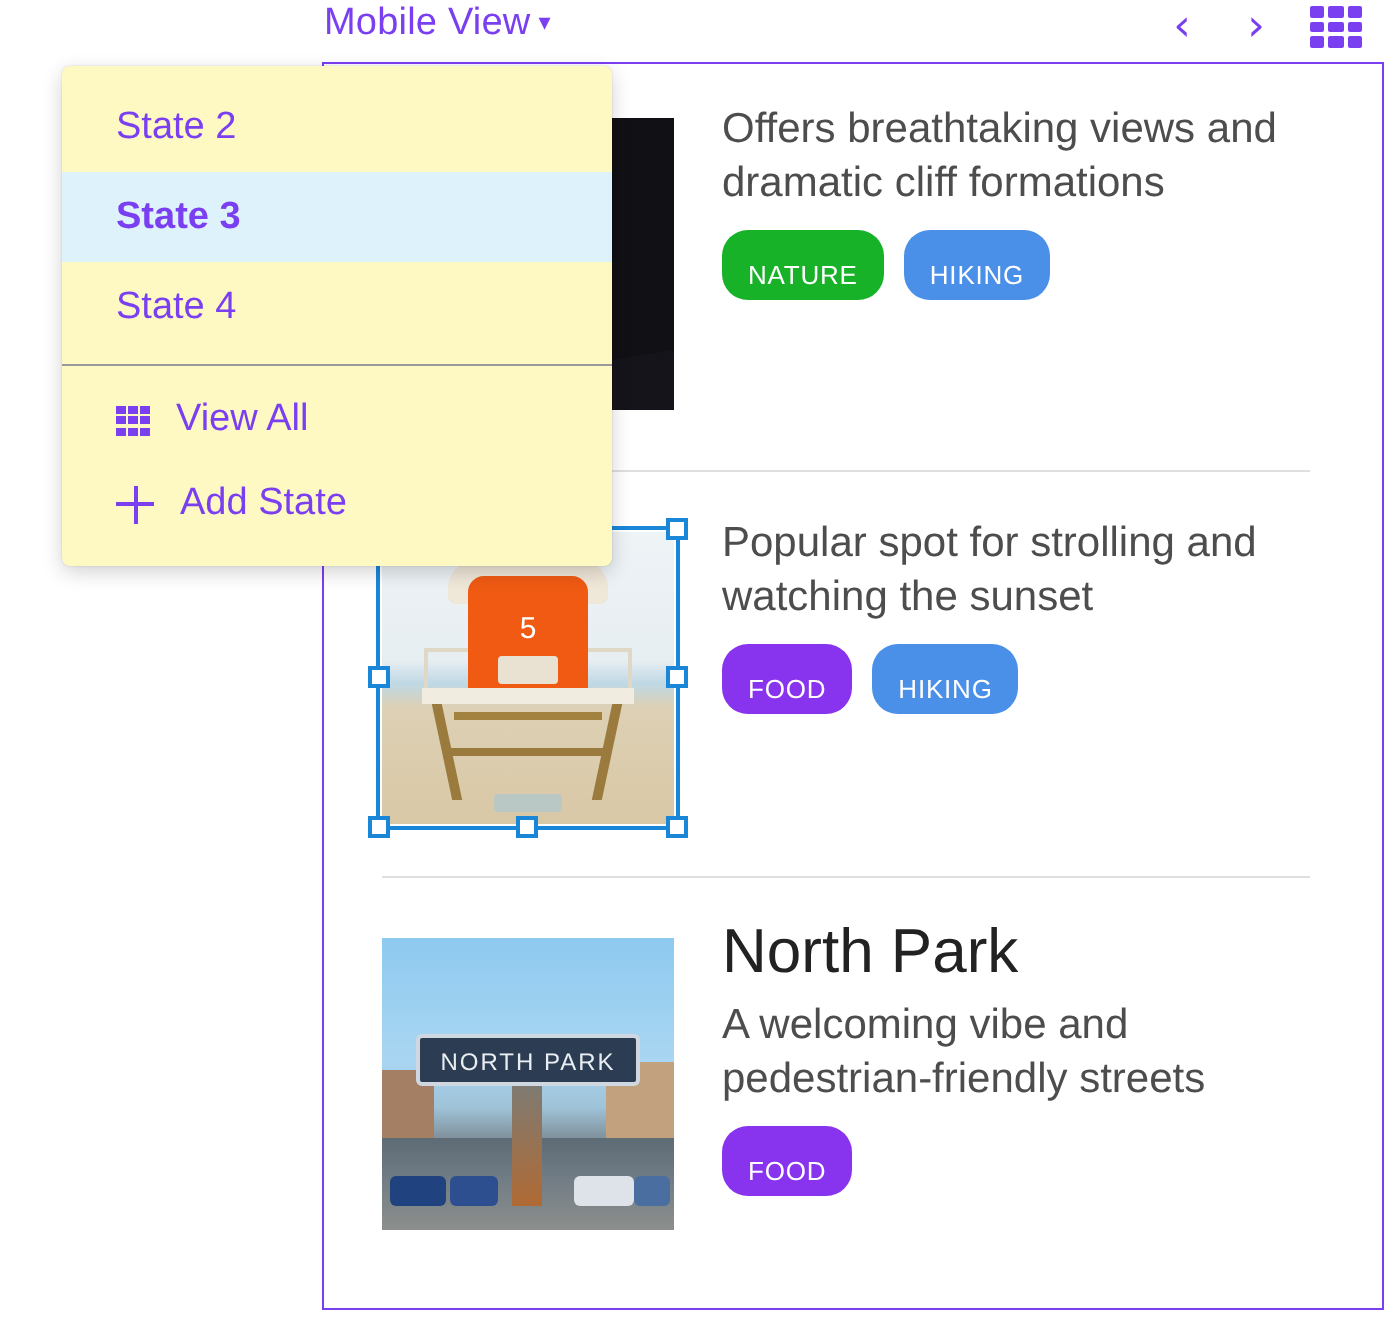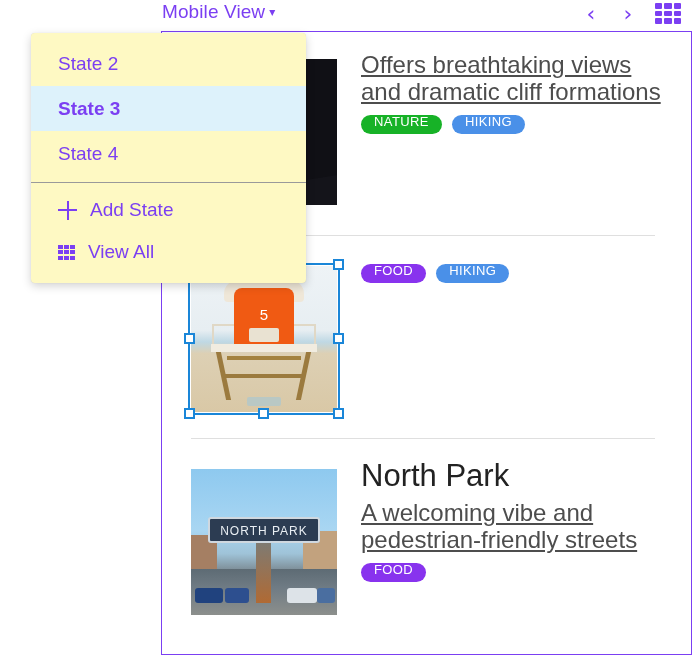--- a/index.html
+++ b/index.html
@@ -109,35 +109,34 @@
   }
   .card-title {
     font-size: 31px;
     color: #222222;
     font-weight: 400;
     line-height: 38px;
     margin: 0;
     white-space: nowrap;
   }
   .card-desc {
-    font-size: 24px;
+    font-size: 21px;
     color: #4d4d4d;
     line-height: 27px;
     margin: 4px 0 0 0;
     width: 300px;
-    text-decoration: underline;
   }
   .tag-row {
     margin-top: 10px;
     display: flex;
     gap: 10px;
   }
   .tag {
     display: inline-block;
-    padding: 0 13px 5px 13px;
+    padding: 16px 13px 5px 13px;
     border-radius: 13px;
     font-size: 13px;
     color: #ffffff;
     letter-spacing: 0.4px;
     line-height: 14px;
     cursor: pointer;
   }
 
   
   #selection-overlay {
@@ -414,20 +413,21 @@
       <div class="handle h-n"></div>
       <div class="handle h-ne"></div>
       <div class="handle h-w"></div>
       <div class="handle h-e"></div>
       <div class="handle h-sw"></div>
       <div class="handle h-s"></div>
       <div class="handle h-se"></div>
     </div>
 
     <div class="card-body">
+      <div class="card-desc">Popular spot for strolling and watching the sunset</div>
       <div class="tag-row">
         <span class="tag" style="background:#8833ee">FOOD</span>
         <span class="tag" style="background:#4a90e8">HIKING</span>
       </div>
     </div>
   </div>
 
   <div class="card-sep" id="sep-1"></div>
 
   <div class="card" id="card-2">
@@ -457,31 +457,31 @@
 </div>
 
 <div id="state-dropdown">
   <div class="menu-item">State 2</div>
   <div class="menu-item selected">State 3</div>
   <div class="menu-item">State 4</div>
 
   <div class="menu-divider"></div>
 
   <div class="menu-action">
+    <span class="minigrid">
+      <i></i>
+        <i></i>
+        <i></i>
+      <i></i>
+        <i></i>
+        <i></i>
+      <i></i>
+        <i></i>
+        <i></i>
+    </span>
+    <span class="label">View All</span>
+  </div>
+
+  <div class="menu-action">
     <span class="plus-icon"></span>
     <span class="label">Add State</span>
   </div>
-
-  <div class="menu-action">
-    <span class="minigrid">
-      <i></i>
-        <i></i>
-        <i></i>
-      <i></i>
-        <i></i>
-        <i></i>
-      <i></i>
-        <i></i>
-        <i></i>
-    </span>
-    <span class="label">View All</span>
-  </div>
 </div>
 
 </body></html>

